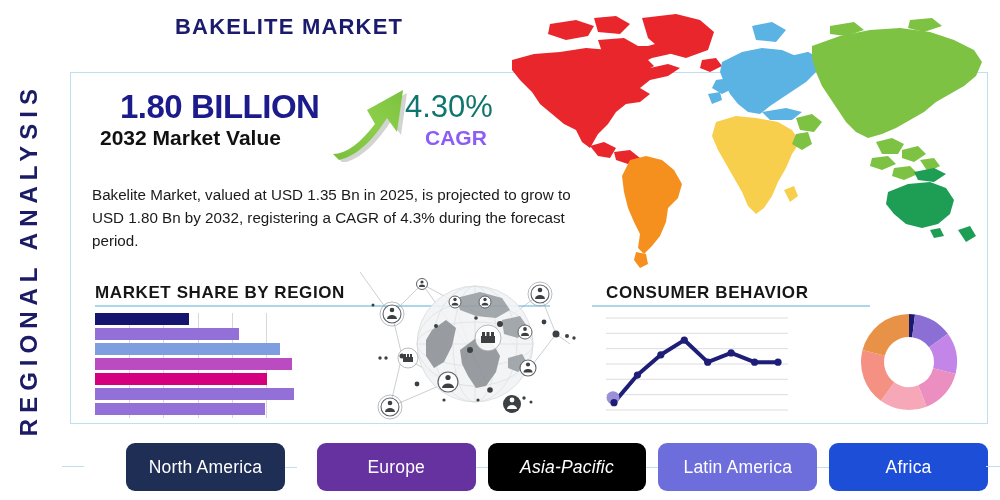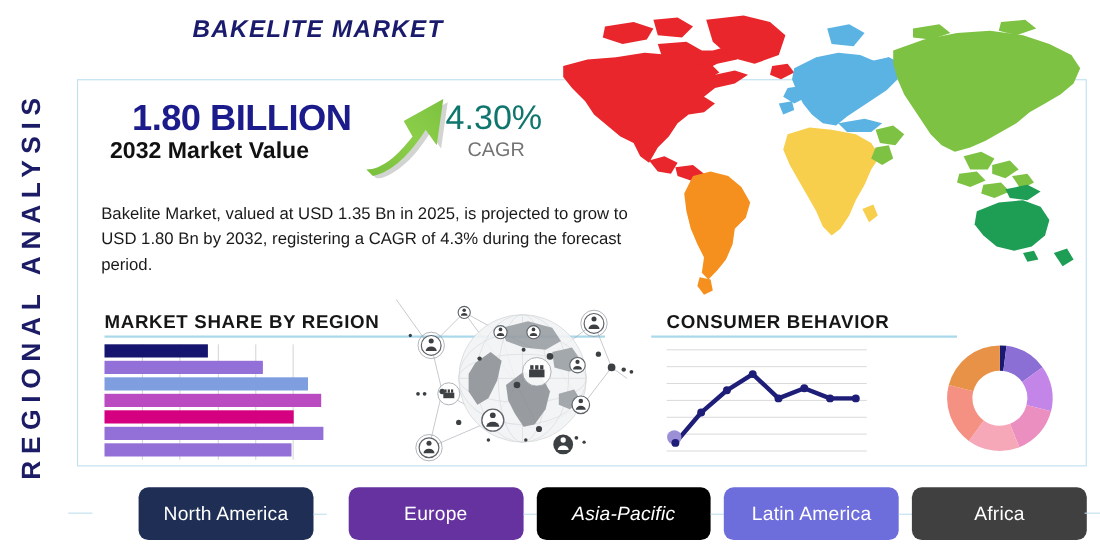--- a/index.html
+++ b/index.html
@@ -22,21 +22,20 @@
     font-weight:700; font-size:24px; letter-spacing:6px;
     color:#1b1b66; white-space:nowrap;
   }
 
   
   #page-title{
     position:absolute; left:175px; top:14px;
     font-weight:700; font-size:22px; letter-spacing:1.2px;
     color:#1b1b6e;
     font-stretch:condensed;
-    font-style:italic;
   }
 
   
   #content-frame{
     position:absolute; left:70px; top:72px; width:918px; height:352px;
     border:1px solid #bfe0ef;
     border-right:1px solid #bfe0ef;
   }
 
   
@@ -50,21 +49,21 @@
   #kpi-caption{
     position:absolute; left:5px; top:38px;
     font-size:21px; font-weight:700; color:#111111;
   }
   #cagr-value{
     position:absolute; left:310px; top:1px;
     font-size:31px; font-weight:400; color:#0f766e;
   }
   #cagr-caption{
     position:absolute; left:330px; top:38px;
-    font-size:18px; font-weight:400; color:#737373;
+    font-size:21px; font-weight:700; color:#8b5cf6;
   }
   #growth-arrow{
     position:absolute; left:232px; top:-4px; width:86px; height:78px;
   }
 
   
   #description{
     position:absolute; left:92px; top:183px; width:500px;
     font-size:15.2px; line-height:1.52; color:#1a1a1a;
   }
@@ -427,15 +426,15 @@
 <div id="connector-left"></div>
 <div id="region-bar">
     <div class="region-btn" style="background: rgb(30, 46, 84);">North America</div>
     <div class="region-gap"></div>
     <div class="region-btn" style="background: rgb(101, 50, 160); margin-left: 20px;">Europe</div>
     <div class="region-gap"></div>
     <div class="region-btn" style="background: #000000; font-style: italic;">Asia-Pacific</div>
     <div class="region-gap"></div>
     <div class="region-btn" style="background: rgb(109, 109, 219);">Latin America</div>
     <div class="region-gap"></div>
-    <div class="region-btn" style="background: #404040;">Africa</div>
+    <div class="region-btn" style="background: #1d4ed8;">Africa</div>
   </div>
 <div id="connector-right"></div>
 
 </body></html>

